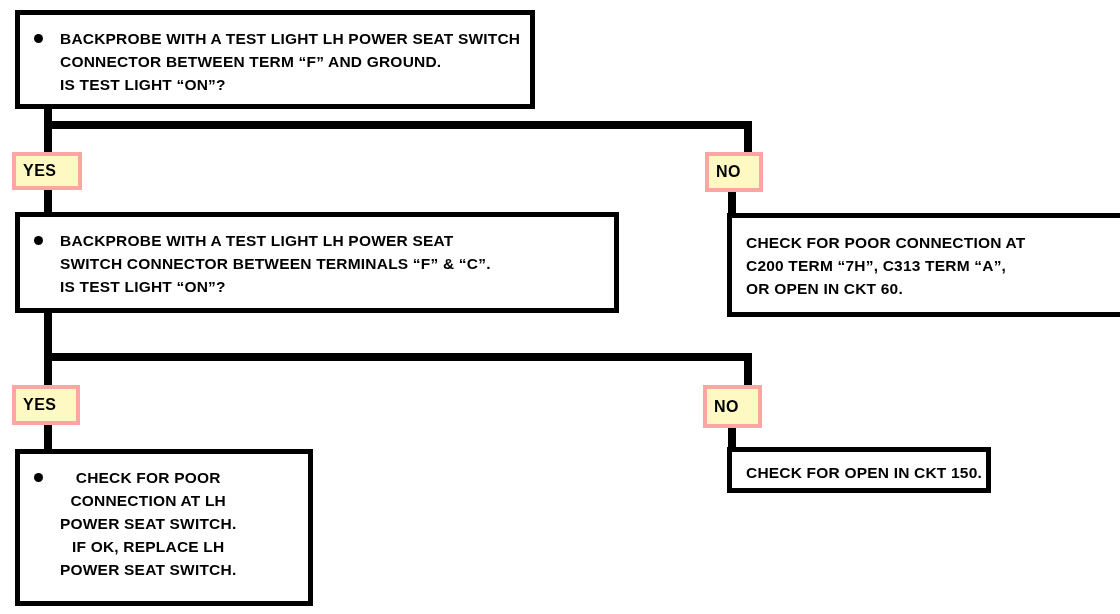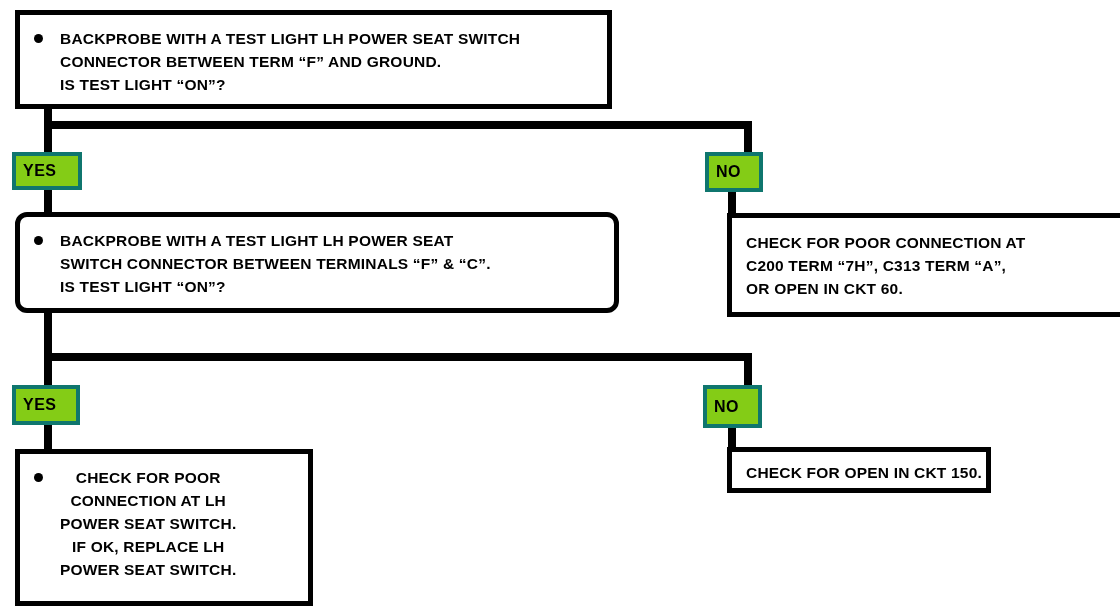--- a/index.html
+++ b/index.html
@@ -56,22 +56,22 @@
   }
   .fbox.plain {
     padding: 13px 0 0 14px;
     margin-left: 24px;
   }
 
   
   .tag {
     position: absolute;
     box-sizing: border-box;
-    border: 4px solid #0f766e;
-    background: #84cc16;
+    border: 4px solid #fca5a5;
+    background: #fef9c3;
     display: flex;
     align-items: center;
     justify-content: flex-start;
     z-index: 8;
   }
   .tag span {
     font-family: "Liberation Sans", sans-serif;
     font-weight: bold;
     font-size: 16px;
     letter-spacing: 0.5px;
@@ -103,38 +103,38 @@
 
   <div class="seg" style="left:728px; top:188px; width:8px; height:28px;"></div>
 
   <div class="seg" style="left:44px; top:309px; width:8px; height:50px;"></div>
   <div class="seg" style="left:44px; top:353px; width:708px; height:8px;"></div>
   <div class="seg" style="left:44px; top:353px; width:8px; height:34px;"></div>
   <div class="seg" style="left:744px; top:353px; width:8px; height:34px;"></div>
   <div class="seg" style="left:44px; top:421px; width:8px; height:28px;"></div>
   <div class="seg" style="left:728px; top:424px; width:8px; height:25px;"></div>
 
-  <div class="fbox bulleted" style="left:15px; top:10px; width:597px; height:99px;">
+  <div class="fbox bulleted" style="left:15px; top:10px; width:520px; height:99px;">
     <div class="rowwrap">
       <div class="bullet"></div>
       <div class="btext">BACKPROBE WITH A TEST LIGHT LH POWER SEAT SWITCH
 CONNECTOR BETWEEN TERM “F” AND GROUND.
 IS TEST LIGHT “ON”?</div>
     </div>
   </div>
 
   <div class="tag" style="left:12px; top:152px; width:70px; height:38px;">
     <span>YES</span>
   </div>
 
   <div class="tag" style="left:705px; top:152px; width:58px; height:40px;">
     <span>NO</span>
   </div>
 
-  <div class="fbox bulleted" style="left:15px; top:212px; width:604px; height:101px;border-radius:12px;">
+  <div class="fbox bulleted" style="left:15px; top:212px; width:604px; height:101px;">
     <div class="rowwrap">
       <div class="bullet"></div>
       <div class="btext">BACKPROBE WITH A TEST LIGHT LH POWER SEAT
 SWITCH CONNECTOR BETWEEN TERMINALS “F” &amp; “C”.
 IS TEST LIGHT “ON”?</div>
     </div>
   </div>
 
   <div class="fbox plain" style="left:703px; top:213px; width:407px; height:104px;">
     <div class="btext">CHECK FOR POOR CONNECTION AT

